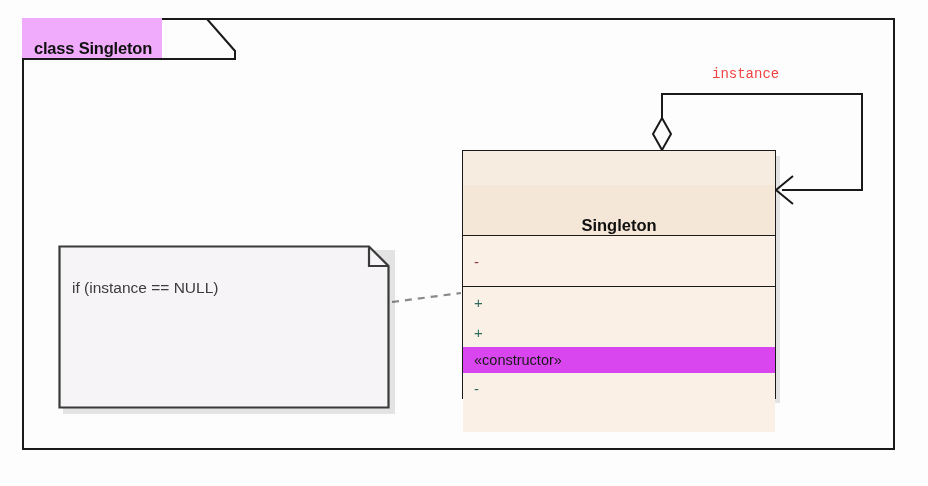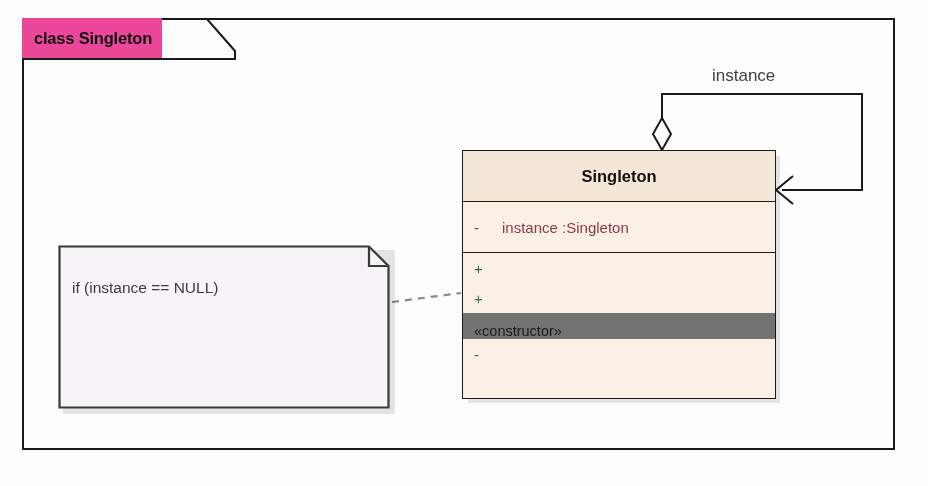--- a/index.html
+++ b/index.html
@@ -33,23 +33,23 @@
     border: 2px solid #1a1a1a;
     background: #fdfdfd;
     box-sizing: border-box;
   }
   .frame-label {
     position: absolute;
     left: 22px;
     top: 18px;
     height: 40px;
     box-sizing: border-box;
-    background: #ec4899;
-    display: flex;
-    align-items: center;
+    background: #f0abfc;
+    display: flex;
+    align-items: flex-end;
     padding: 0 0 0 12px;
   }
   .frame-label-text {
     font-size: 16.5px;
     font-weight: bold;
     color: #111111;
     letter-spacing: -0.2px;
     white-space: nowrap;
     padding-right: 10px;
   }
@@ -70,24 +70,25 @@
     height: 249px;
     box-sizing: border-box;
     border: 1.6px solid #1a1a1a;
     background: #f7ece0;
     box-shadow: 5px 5px 0 -1px rgba(0,0,0,0.10);
     z-index: 5;
   }
   .cb-header {
     height: 50px;
     display: flex;
-    align-items: center;
+    align-items: flex-end;
     justify-content: center;
     border-bottom: 1.6px solid #1a1a1a;
     background: #f5e7d7;
+    margin-top: 34px;
   }
   .cb-header-title {
     font-size: 16.5px;
     font-weight: bold;
     color: #101010;
   }
   .cb-attrs {
     height: 50px;
     border-bottom: 1.6px solid #1a1a1a;
     background: #faf0e6;
@@ -115,25 +116,25 @@
   }
   .member-name { }
   .attr-row .member-vis,
   .attr-row .member-name { color: #8b3a45; }
   .op-row .member-vis,
   .op-row .member-name { color: #2f6b5f; }
 
   .stereotype-row {
     height: 26px;
     display: flex;
-    align-items: flex-end;
+    align-items: center;
     padding-left: 11px;
     font-size: 14.5px;
     color: #1a1a1a;
-    background: #737373;
+    background: #d946ef;
   }
 
   
   .note {
     position: absolute;
     left: 58px;
     top: 245px;
     width: 332px;
     height: 164px;
     z-index: 5;
@@ -165,24 +166,25 @@
     position: absolute;
     left: 0; top: 0;
     width: 928px; height: 486px;
     overflow: visible;
     z-index: 3;
   }
   .assoc-label {
     position: absolute;
     left: 712px;
     top: 66px;
-    font-size: 17px;
-    color: #404040;
+    font-size: 14px;
+    color: #ef4444;
     z-index: 6;
     white-space: nowrap;
+    font-family: Liberation Mono, monospace;
   }
 </style>
 </head>
 <body>
 
 <div id="canvas">
 
   <div class="frame"></div>
 
   <svg class="frame-tab-svg" width="220" height="44">
@@ -220,21 +222,20 @@
 
   <div class="class-box">
 
     <div class="cb-header">
       <span class="cb-header-title">Singleton</span>
     </div>
 
     <div class="cb-attrs">
       <div class="member-row attr-row">
         <span class="member-vis">-</span>
-        <span class="member-name">instance  :Singleton</span>
       </div>
     </div>
 
     <div class="cb-ops">
       <div class="member-row op-row">
         <span class="member-vis">+</span>
       </div>
       <div class="member-row op-row">
         <span class="member-vis">+</span>
       </div>

